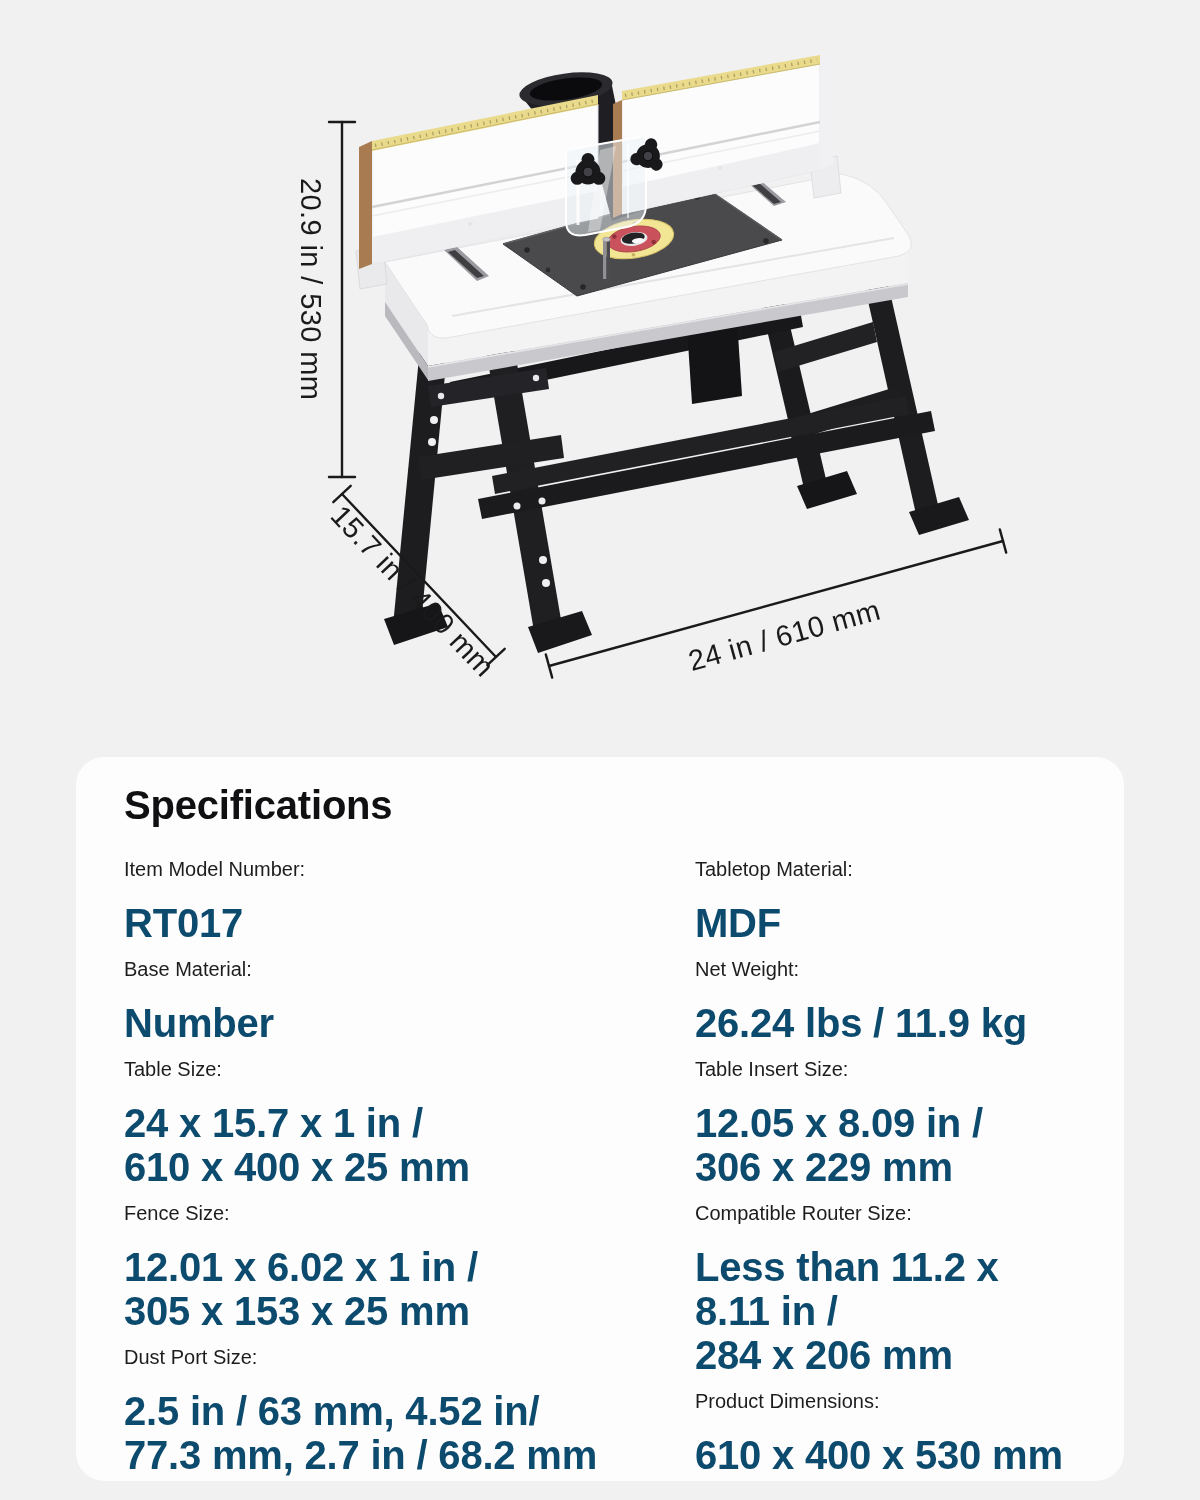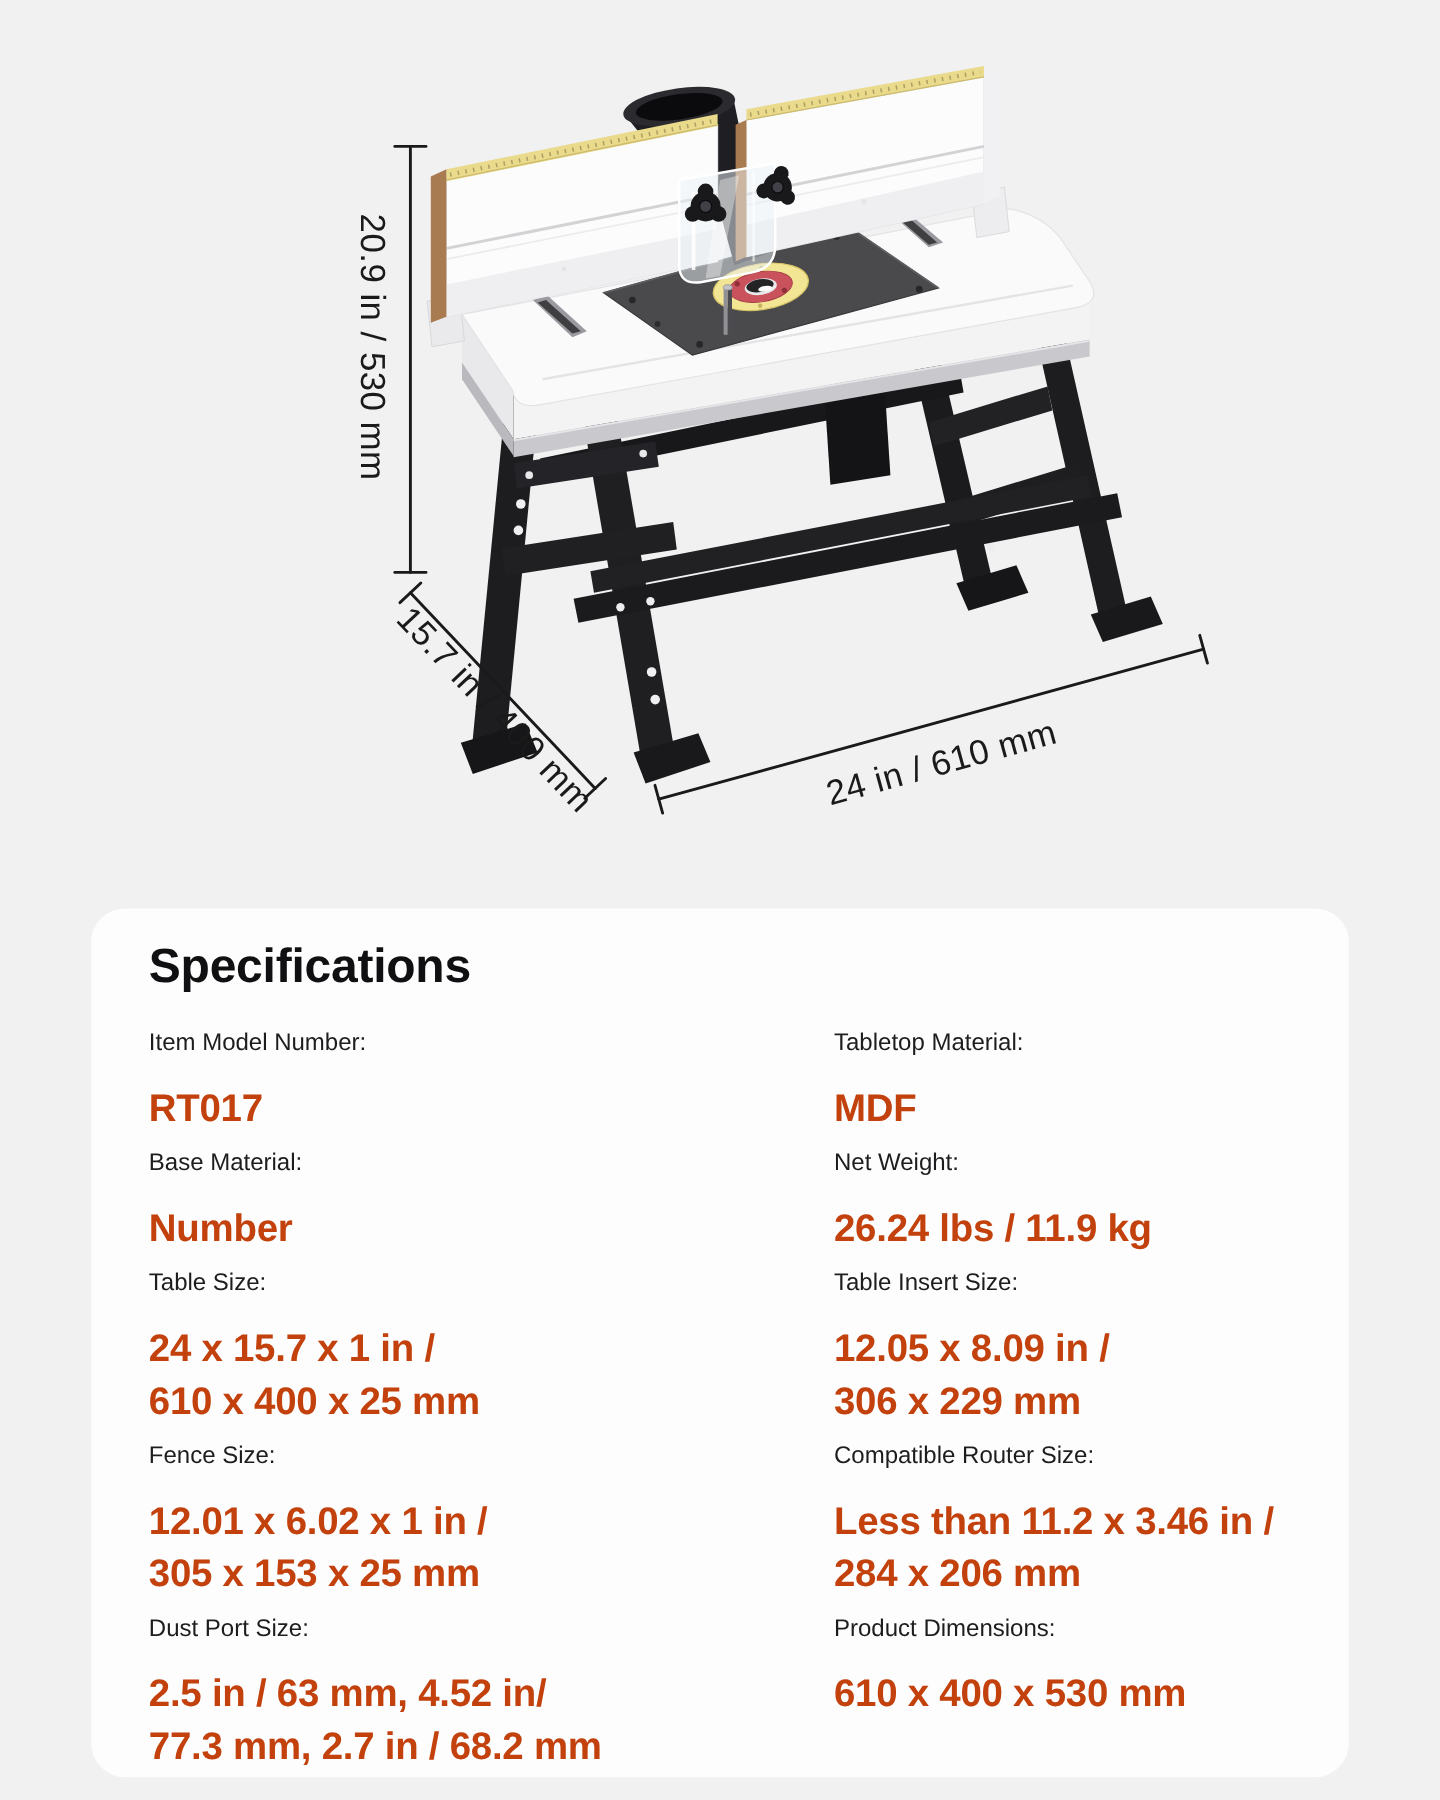--- a/index.html
+++ b/index.html
@@ -16,21 +16,21 @@
     position:absolute;left:76px;top:757px;width:1048px;height:724px;
     background:#FDFDFD;border-radius:28px;box-sizing:border-box;
     padding:26px 48px;
   }
   .spec-title{font-size:40px;font-weight:700;color:#101012;margin:0 0 26px 0;letter-spacing:-.2px;}
   .spec-grid{display:flex;}
   .spec-col{width:571px;}
   .spec-col.right{width:auto;flex:1;}
   .spec-item{margin-bottom:9px;}
   .spec-label{font-size:20px;line-height:30px;color:#1D1D1F;margin-bottom:17px;}
-  .spec-value{font-size:32px;font-weight:700;color:#c2410c;letter-spacing:-.2px;}
+  .spec-value{font-size:40px;font-weight:700;color:#0c4a6e;letter-spacing:-.2px;}
   .spec-line{display:block;line-height:44px;}
 </style>
 </head>
 <body>
 
 <div class="hero">
 <svg width="1200" height="752" viewBox="0 0 1200 752" xmlns="http://www.w3.org/2000/svg">
 
   <g>
 
@@ -249,21 +249,21 @@
       <div class="spec-item">
         <div class="spec-label">Table Insert Size:</div>
         <div class="spec-value">
           <span class="spec-line">12.05 x 8.09 in /</span>
           <span class="spec-line">306 x 229 mm</span>
         </div>
       </div>
       <div class="spec-item">
         <div class="spec-label">Compatible Router Size:</div>
         <div class="spec-value">
-          <span class="spec-line">Less than 11.2 x 3.46 in /</span>
+          <span class="spec-line">Less than 11.2 x 8.11 in /</span>
           <span class="spec-line">284 x 206 mm</span>
         </div>
       </div>
       <div class="spec-item">
         <div class="spec-label">Product Dimensions:</div>
         <div class="spec-value">
           <span class="spec-line">610 x 400 x 530 mm</span>
         </div>
       </div>
     </div>

